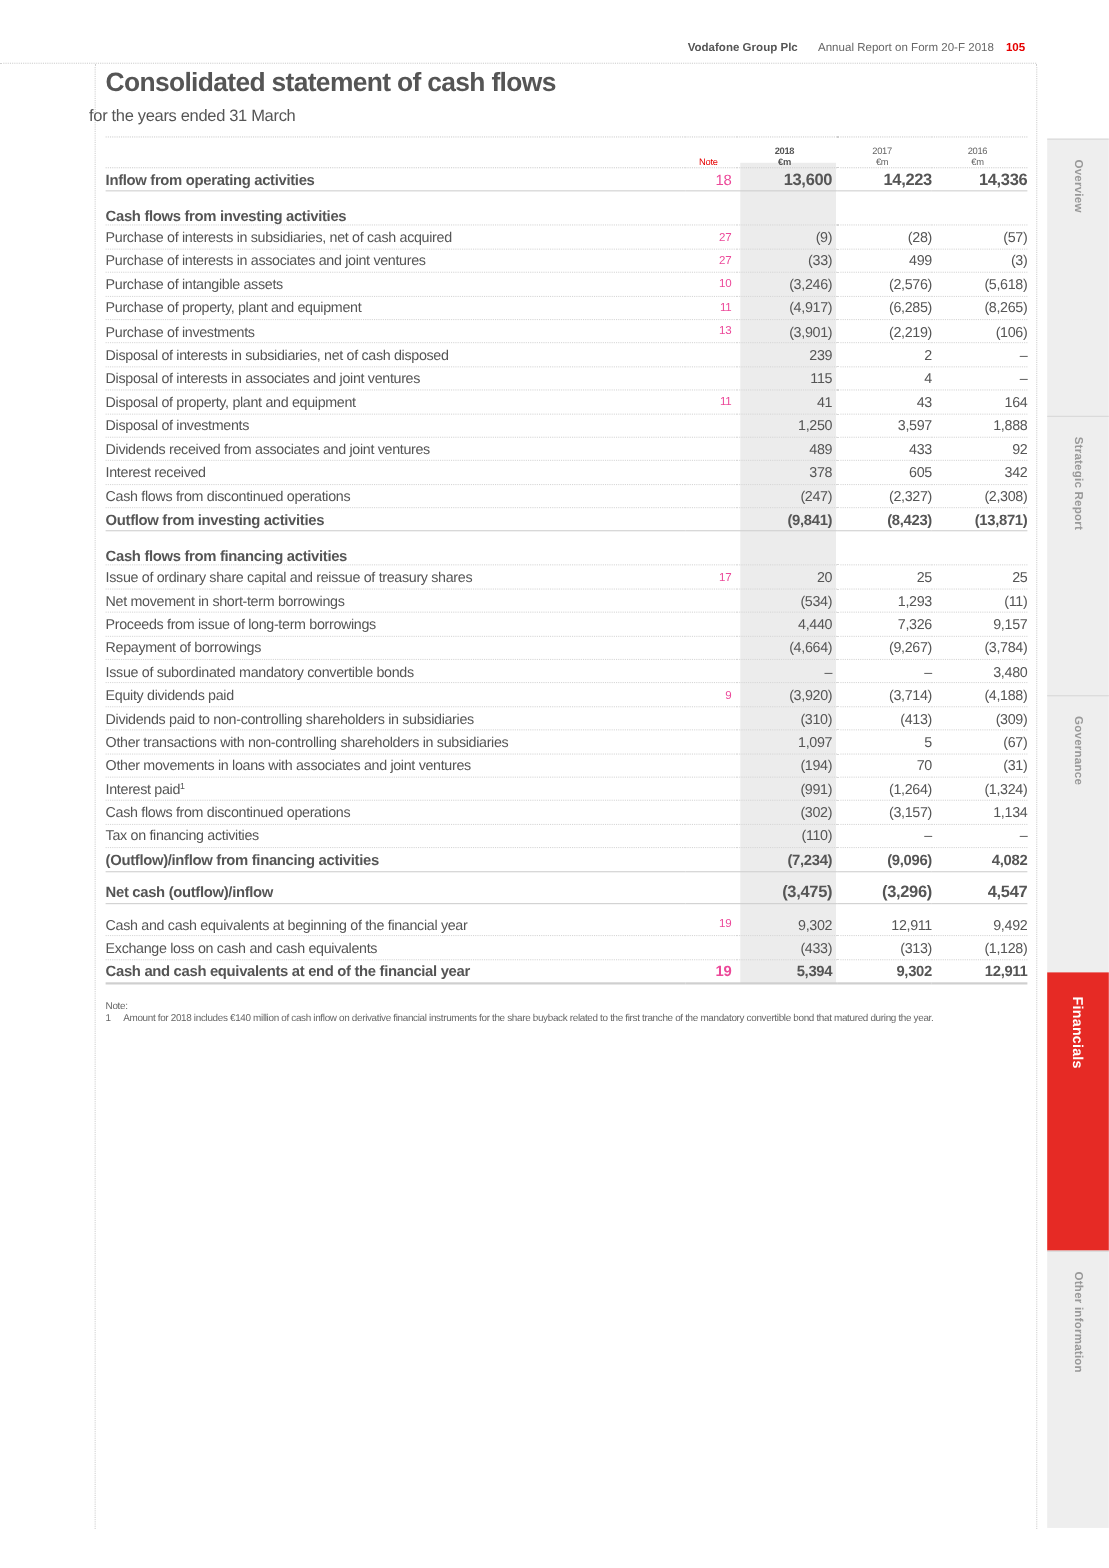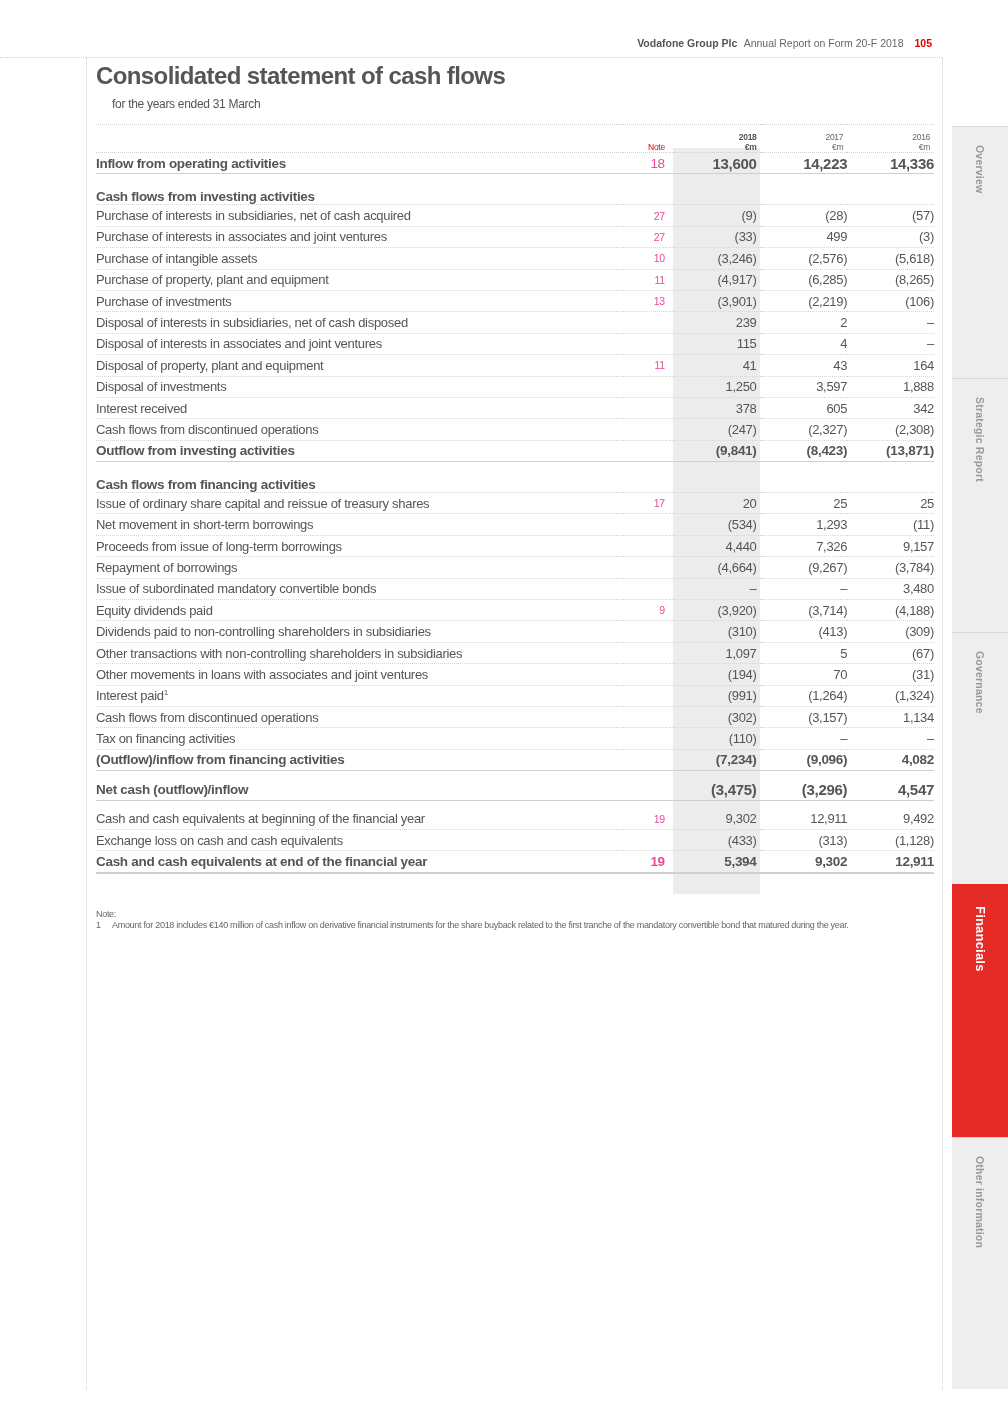--- a/index.html
+++ b/index.html
@@ -4,54 +4,54 @@
 <style>
   html, body { margin: 0; padding: 0; background: #ffffff; }
   body {
     width: 1008px; height: 1425px; position: relative; overflow: hidden;
     font-family: "Liberation Sans", sans-serif; color: #4a4a4a;
   }
   .page-header {
     position: absolute; top: 37px; right: 76px;
     font-size: 10.5px; color: #666; white-space: nowrap;
   }
-  .page-header .company { font-weight: bold; color: #555; margin-right: 4px; }
+  .page-header .company { font-weight: bold; color: #555; margin-right: 16px; }
   .page-header .pagenum { font-weight: bold; color: #e60000; margin-left: 8px; }
   .header-rule {
     position: absolute; top: 57px; left: 0; width: 942px;
     border-top: 1px dotted #cfcfcf;
   }
   .left-rule {
     position: absolute; top: 58px; left: 86px; height: 1332px;
     border-left: 1px dotted #cfcfcf;
   }
   .right-rule {
     position: absolute; top: 58px; left: 942px; height: 1332px;
     border-left: 1px dotted #cfcfcf;
   }
   .title {
     position: absolute; top: 62px; left: 96px;
     font-size: 24px; font-weight: bold; color: #555; letter-spacing: -0.6px;
   }
   .subtitle {
-    position: absolute; top: 97px; left: 112px;
-    font-size: 12px; color: #555; letter-spacing: -0.3px;
+    position: absolute; top: 97px; left: 81px;
+    font-size: 15px; color: #555; letter-spacing: -0.3px;
   }
   .shade {
     position: absolute; top: 148px; left: 673px; width: 87px; height: 746px;
     background: #ececec;
   }
   table.cf {
     position: absolute; top: 124px; left: 96px; width: 838px;
     border-collapse: collapse; font-size: 13px; letter-spacing: -0.3px;
   }
   table.cf td, table.cf th { padding: 0; height: 20.4px; }
   table.cf tr.head th {
     height: 27px; font-size: 8.5px; font-weight: normal; color: #666;
-    vertical-align: bottom; line-height: 10px; text-align: right;
+    vertical-align: bottom; line-height: 10px; text-align: center;
     border-top: 1px dotted #cfcfcf; border-bottom: 1px dotted #cfcfcf;
   }
   table.cf tr.head th.y2018 { font-weight: bold; color: #555; }
   table.cf tr.head th.note { color: #e60000; }
   table.cf td.label { text-align: left; width: 530px; color: #555; margin-top: 48px; }
   table.cf td.note { text-align: right; width: 42px; color: #ec4899; font-size: 10.5px; padding-right: 5px; }
   table.cf td.v { text-align: right; width: 87px; color: #555; }
   table.cf td.v18 { padding-right: 4px; }
   table.cf tr.item td { border-bottom: 1px dotted #d6d6d6; }
   table.cf tr.section td { border-bottom: 1px dotted #d6d6d6; height: 22px; vertical-align: bottom; }
@@ -178,20 +178,27 @@
         <td class="v">164</td>
       </tr>
       <tr class="item">
         <td class="label"><span>Disposal of investments</span></td>
         <td class="note"></td>
         <td class="v v18">1,250</td>
         <td class="v">3,597</td>
         <td class="v">1,888</td>
       </tr>
       <tr class="item">
+        <td class="label"><span>Dividends received from associates and joint ventures</span></td>
+        <td class="note"></td>
+        <td class="v v18">489</td>
+        <td class="v">433</td>
+        <td class="v">92</td>
+      </tr>
+      <tr class="item">
         <td class="label"><span>Interest received</span></td>
         <td class="note"></td>
         <td class="v v18">378</td>
         <td class="v">605</td>
         <td class="v">342</td>
       </tr>
       <tr class="item">
         <td class="label"><span>Cash flows from discontinued operations</span></td>
         <td class="note"></td>
         <td class="v v18">(247)</td>

